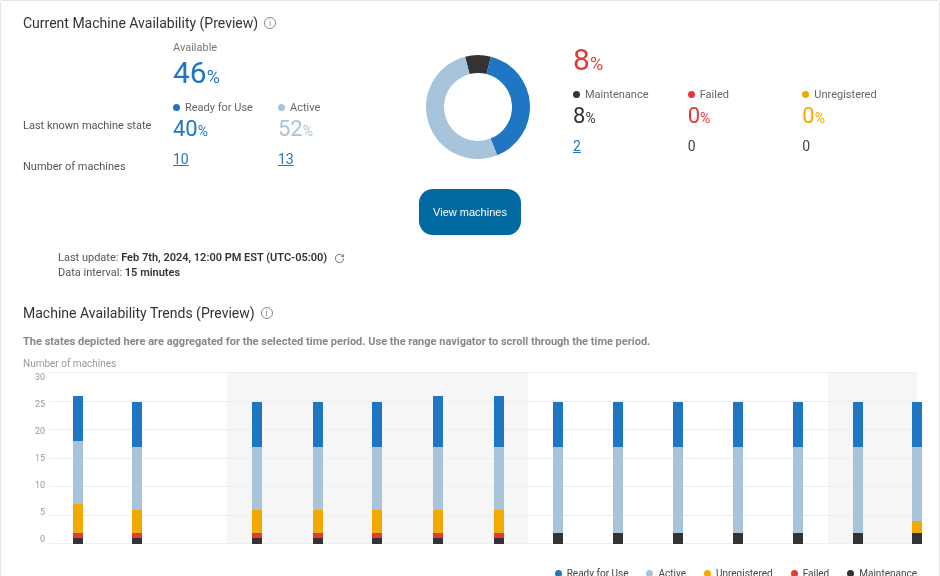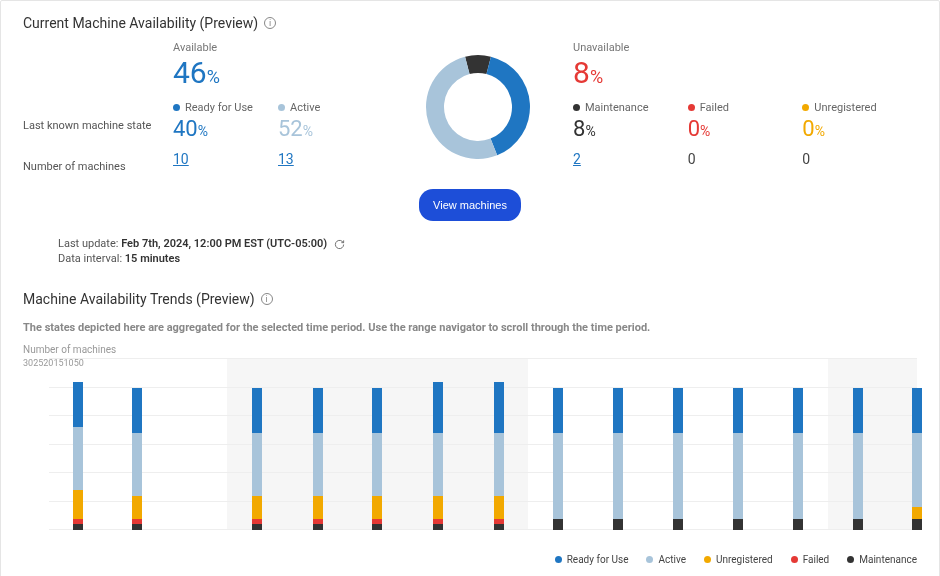--- a/index.html
+++ b/index.html
@@ -31,30 +31,30 @@
   .sub-col { flex:1;}
   .sub-col .dot-label { display:flex; align-items:center; gap:5px; font-size:11px; color:#666;}
   .dot { width:7px; height:7px; border-radius:50%; display:inline-block;}
   .sub-val { font-size:22px; font-weight:400; margin-top:2px;}
   .sub-val .pct { font-size:14px;}
   .num-row { display:flex; margin-top:10px;}
   .num-row .num { flex:1; font-size:14px; color:#1f76c2; text-decoration:underline; cursor:pointer;}
   .num-row .num.static { color:#444; text-decoration:none; cursor:default;}
   .donut-wrap { margin-top:6px; }
   .btn-row { text-align:center; margin-top:8px;}
-  .view-btn { background:#1d4ed8; color:#fff; border:none; border-radius:14px; padding:10px 14px; font-size:11px; cursor:pointer;}
+  .view-btn { background:#0369a1; color:#fff; border:none; border-radius:14px; padding:17px 14px; font-size:11px; cursor:pointer;}
   .meta-row { font-size:11px; color:#555; margin-top:16px;padding-left:35px;}
   .meta-row b { font-weight:600; color:#333;}
   .refresh-icon { display:inline-block; margin-left:4px; cursor:pointer;}
   .refresh-icon svg { vertical-align:middle;}
   .trends-title { margin-top:26px;}
   .trends-sub { font-size:11px; color:#888; margin-top:4px; margin-bottom:10px;font-weight:bold;}
   .chart-ylabel { font-size:10px; color:#999;}
   .chart-area { position:relative; height:185px; margin-top:4px;}
-  .y-axis { position:absolute; left:0; top:0; bottom:14px; width:26px; display:flex; justify-content:space-between; font-size:9px; color:#999; text-align:right; padding-right:4px;}
+  .y-axis { position:absolute; left:0; top:0; bottom:14px; width:26px; display:flex; flex-direction:column; justify-content:space-between; font-size:9px; color:#999; text-align:right; padding-right:4px;}
   .y-axis div { line-height:1;}
   .plot { position:absolute; left:26px; right:0; top:0; bottom:14px;}
   .gridline { position:absolute; left:0; right:0; height:1px; background:#eee;}
   .x-axis { position:absolute; left:26px; right:0; bottom:0; height:14px; font-size:9px; color:#999;}
   .x-axis span { position:absolute; transform:translateX(-50%);}
   .shade { position:absolute; top:0; bottom:0; background:#f6f6f6;}
   .bar { position:absolute; bottom:0; width:10px; transform:translateX(-50%);}
   .bar .seg { width:100%;}
   .legend { display:flex; justify-content:flex-end; gap:18px; font-size:10px; color:#444; margin-top:10px;}
   .legend .item { display:flex; align-items:center; gap:5px; cursor:default;}
@@ -108,21 +108,20 @@
         <div class="donut-wrap">
           <svg id="donut" width="120" height="120" viewBox="0 0 120 120">
               <path d="M 47.06812586742756,9.633675621311177 A 52 52 0 0 1 72.93187413257246,9.633675621311184 L 68.45545616360506,27.068172521626543 A 34 34 0 0 0 51.54454383639494,27.068172521626536 Z" fill="#333333"></path>
               <path d="M 72.93187413257246,9.633675621311184 A 52 52 0 0 1 79.14247673960325,108.34837726618908 L 72.51623479127905,91.61240052020055 A 34 34 0 0 0 68.45545616360506,27.068172521626543 Z" fill="#1f76c2"></path>
               <path d="M 79.14247673960325,108.34837726618908 A 52 52 0 1 1 47.06812586742757,9.633675621311177 L 51.54454383639495,27.068172521626536 A 34 34 0 1 0 72.51623479127905,91.61240052020055 Z" fill="#a8c4da"></path>
             </svg>
         </div>
       </div>
 
       <div class="unavail-block">
-        <div class="headline-label">Unavailable</div>
         <div class="headline-value unavail-color">
           <span>8</span><span class="pct">%</span>
         </div>
         <div class="sub-row" id="unavail-sub-row">
             <div class="sub-col">
               <div class="dot-label">
                 <span class="dot" style="background:#333333"></span>
                 <span>Maintenance</span>
               </div>
       <div class="sub-val" style="color:#333"><span>8</span><span class="pct">%</span></div>

